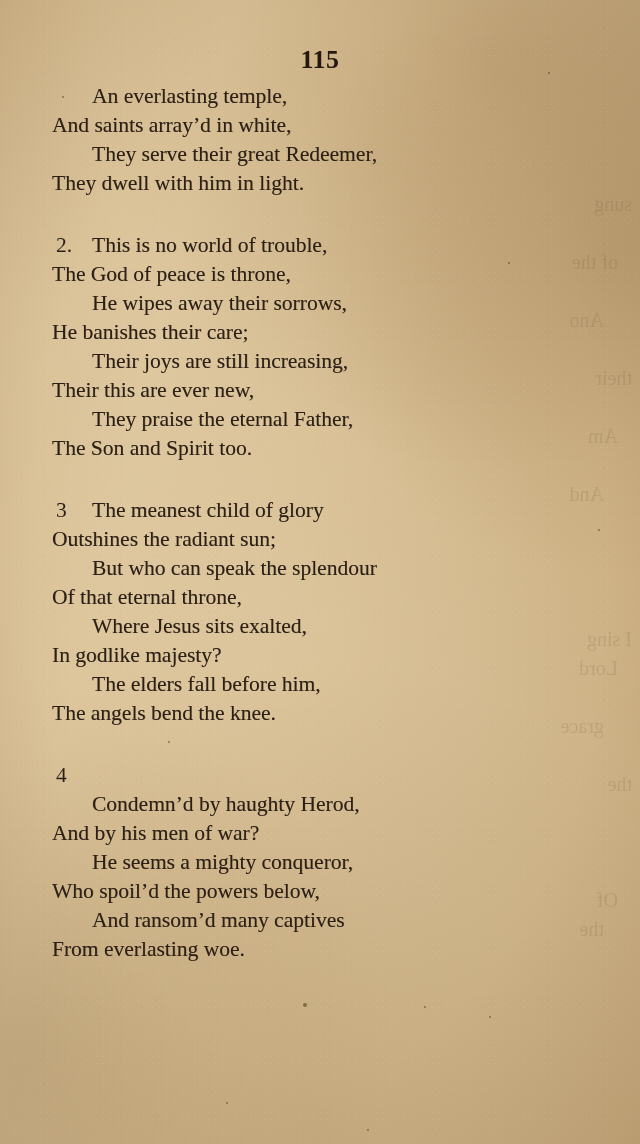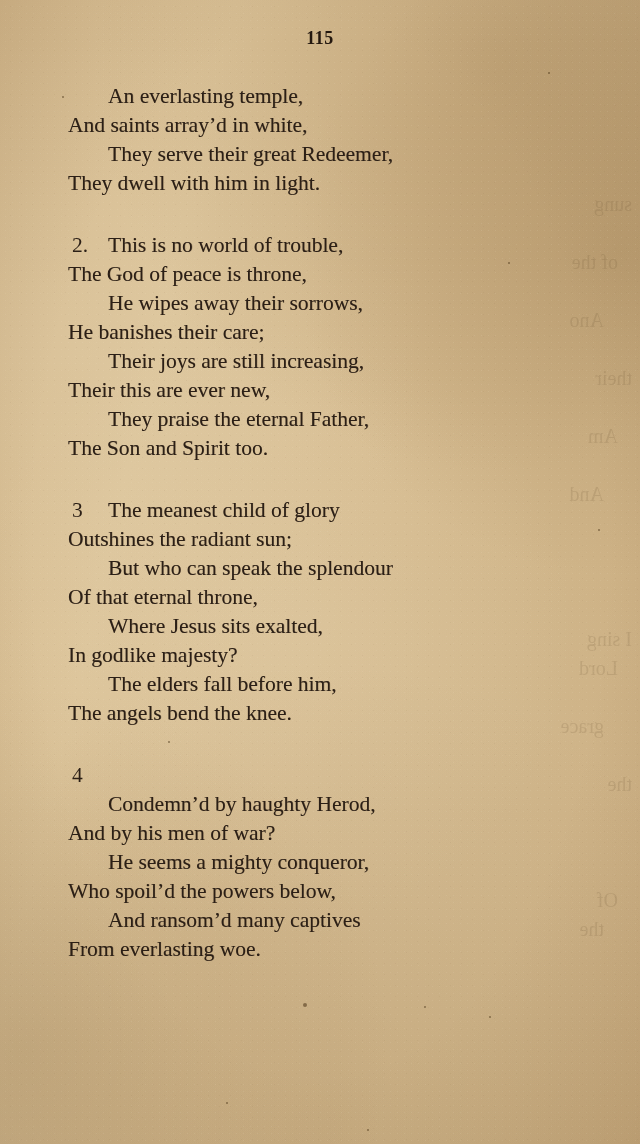--- a/index.html
+++ b/index.html
@@ -74,38 +74,38 @@
     filter: blur(0.7px);
     pointer-events: none;
     user-select: none;
     overflow: hidden;
   }
   .showthrough div { white-space: nowrap; }
 
   
   .folio {
     position: absolute;
-    top: 28px;
+    top: 45px;
     left: 0;
     width: 640px;
     text-align: center;
-    font-size: 18px;
+    font-size: 26px;
     font-weight: bold;
     letter-spacing: 0.5px;
     color: #24180f;
   }
 
   .body {
     position: absolute;
     top: 82px;
     left: 0;
     width: 640px;
   }
 
-  .stanza { margin-bottom: 33px; margin-left: 16px; }
+  .stanza { margin-bottom: 33px; }
   .stanza:last-child { margin-bottom: 0; }
 
   .vline {
     position: relative;
     height: 29px;
     line-height: 29px;
     font-size: 21.5px;
     color: #2b1f16;
     white-space: nowrap;
     padding-left: 92px;

